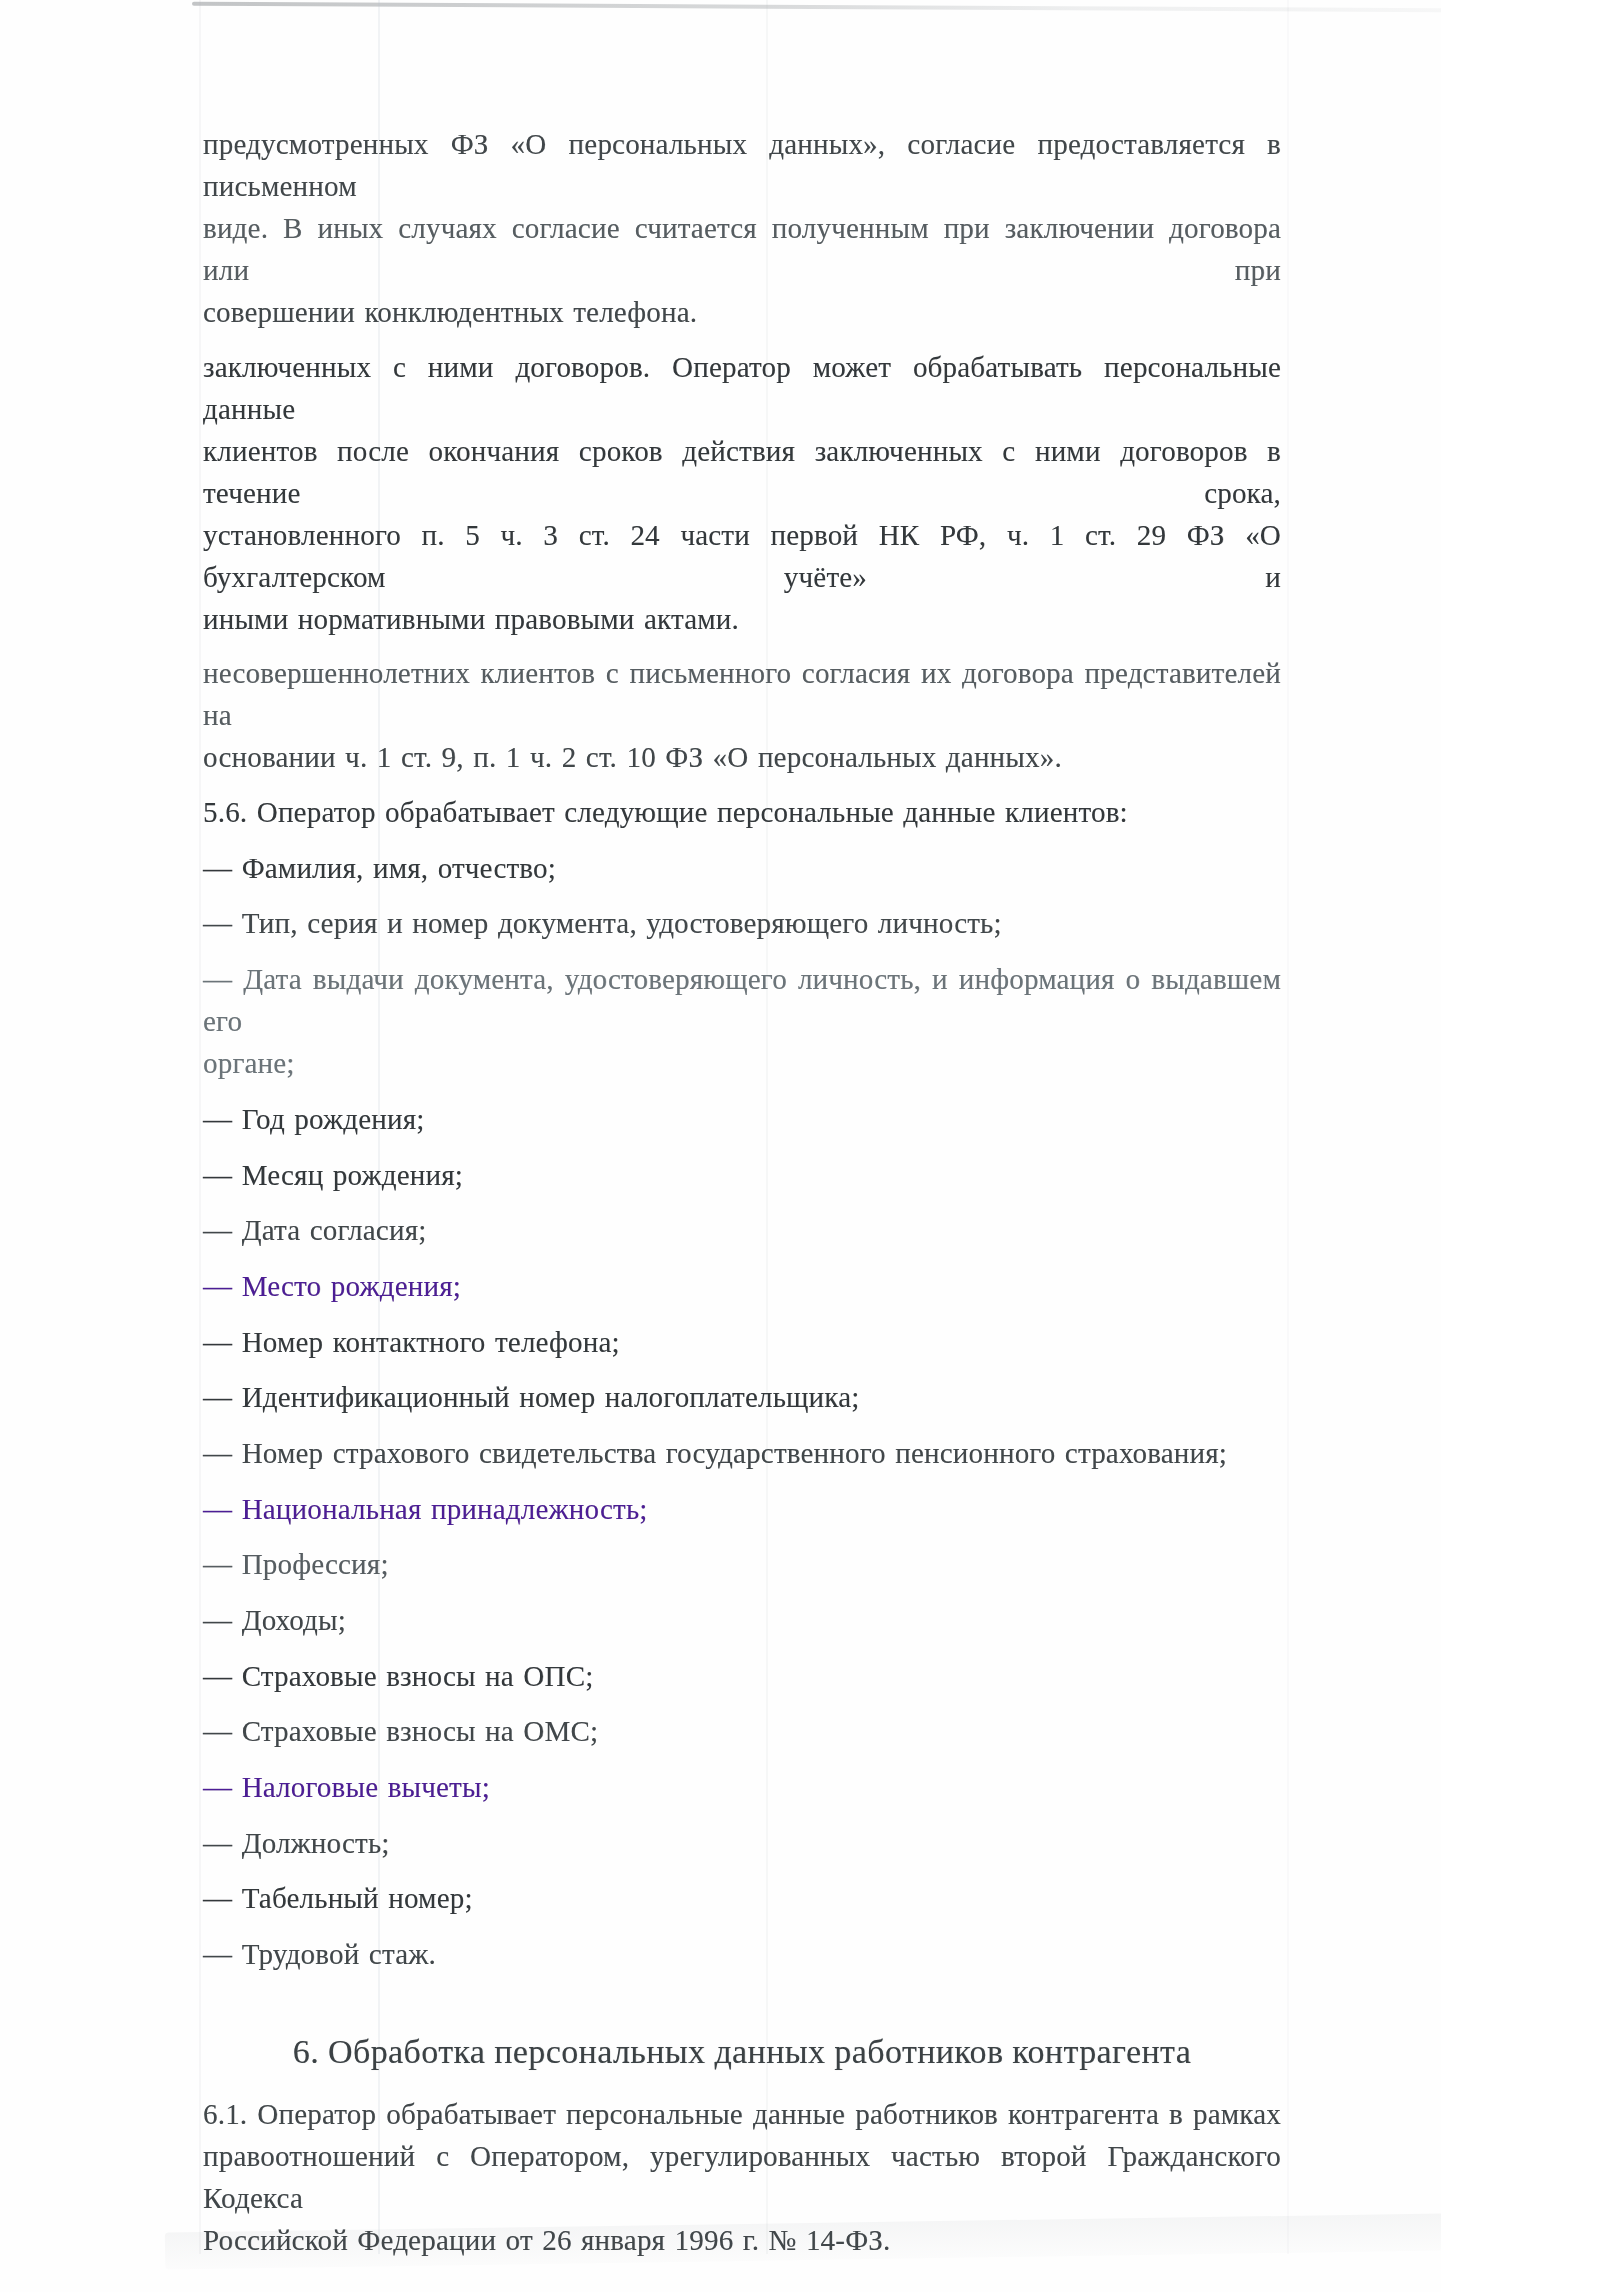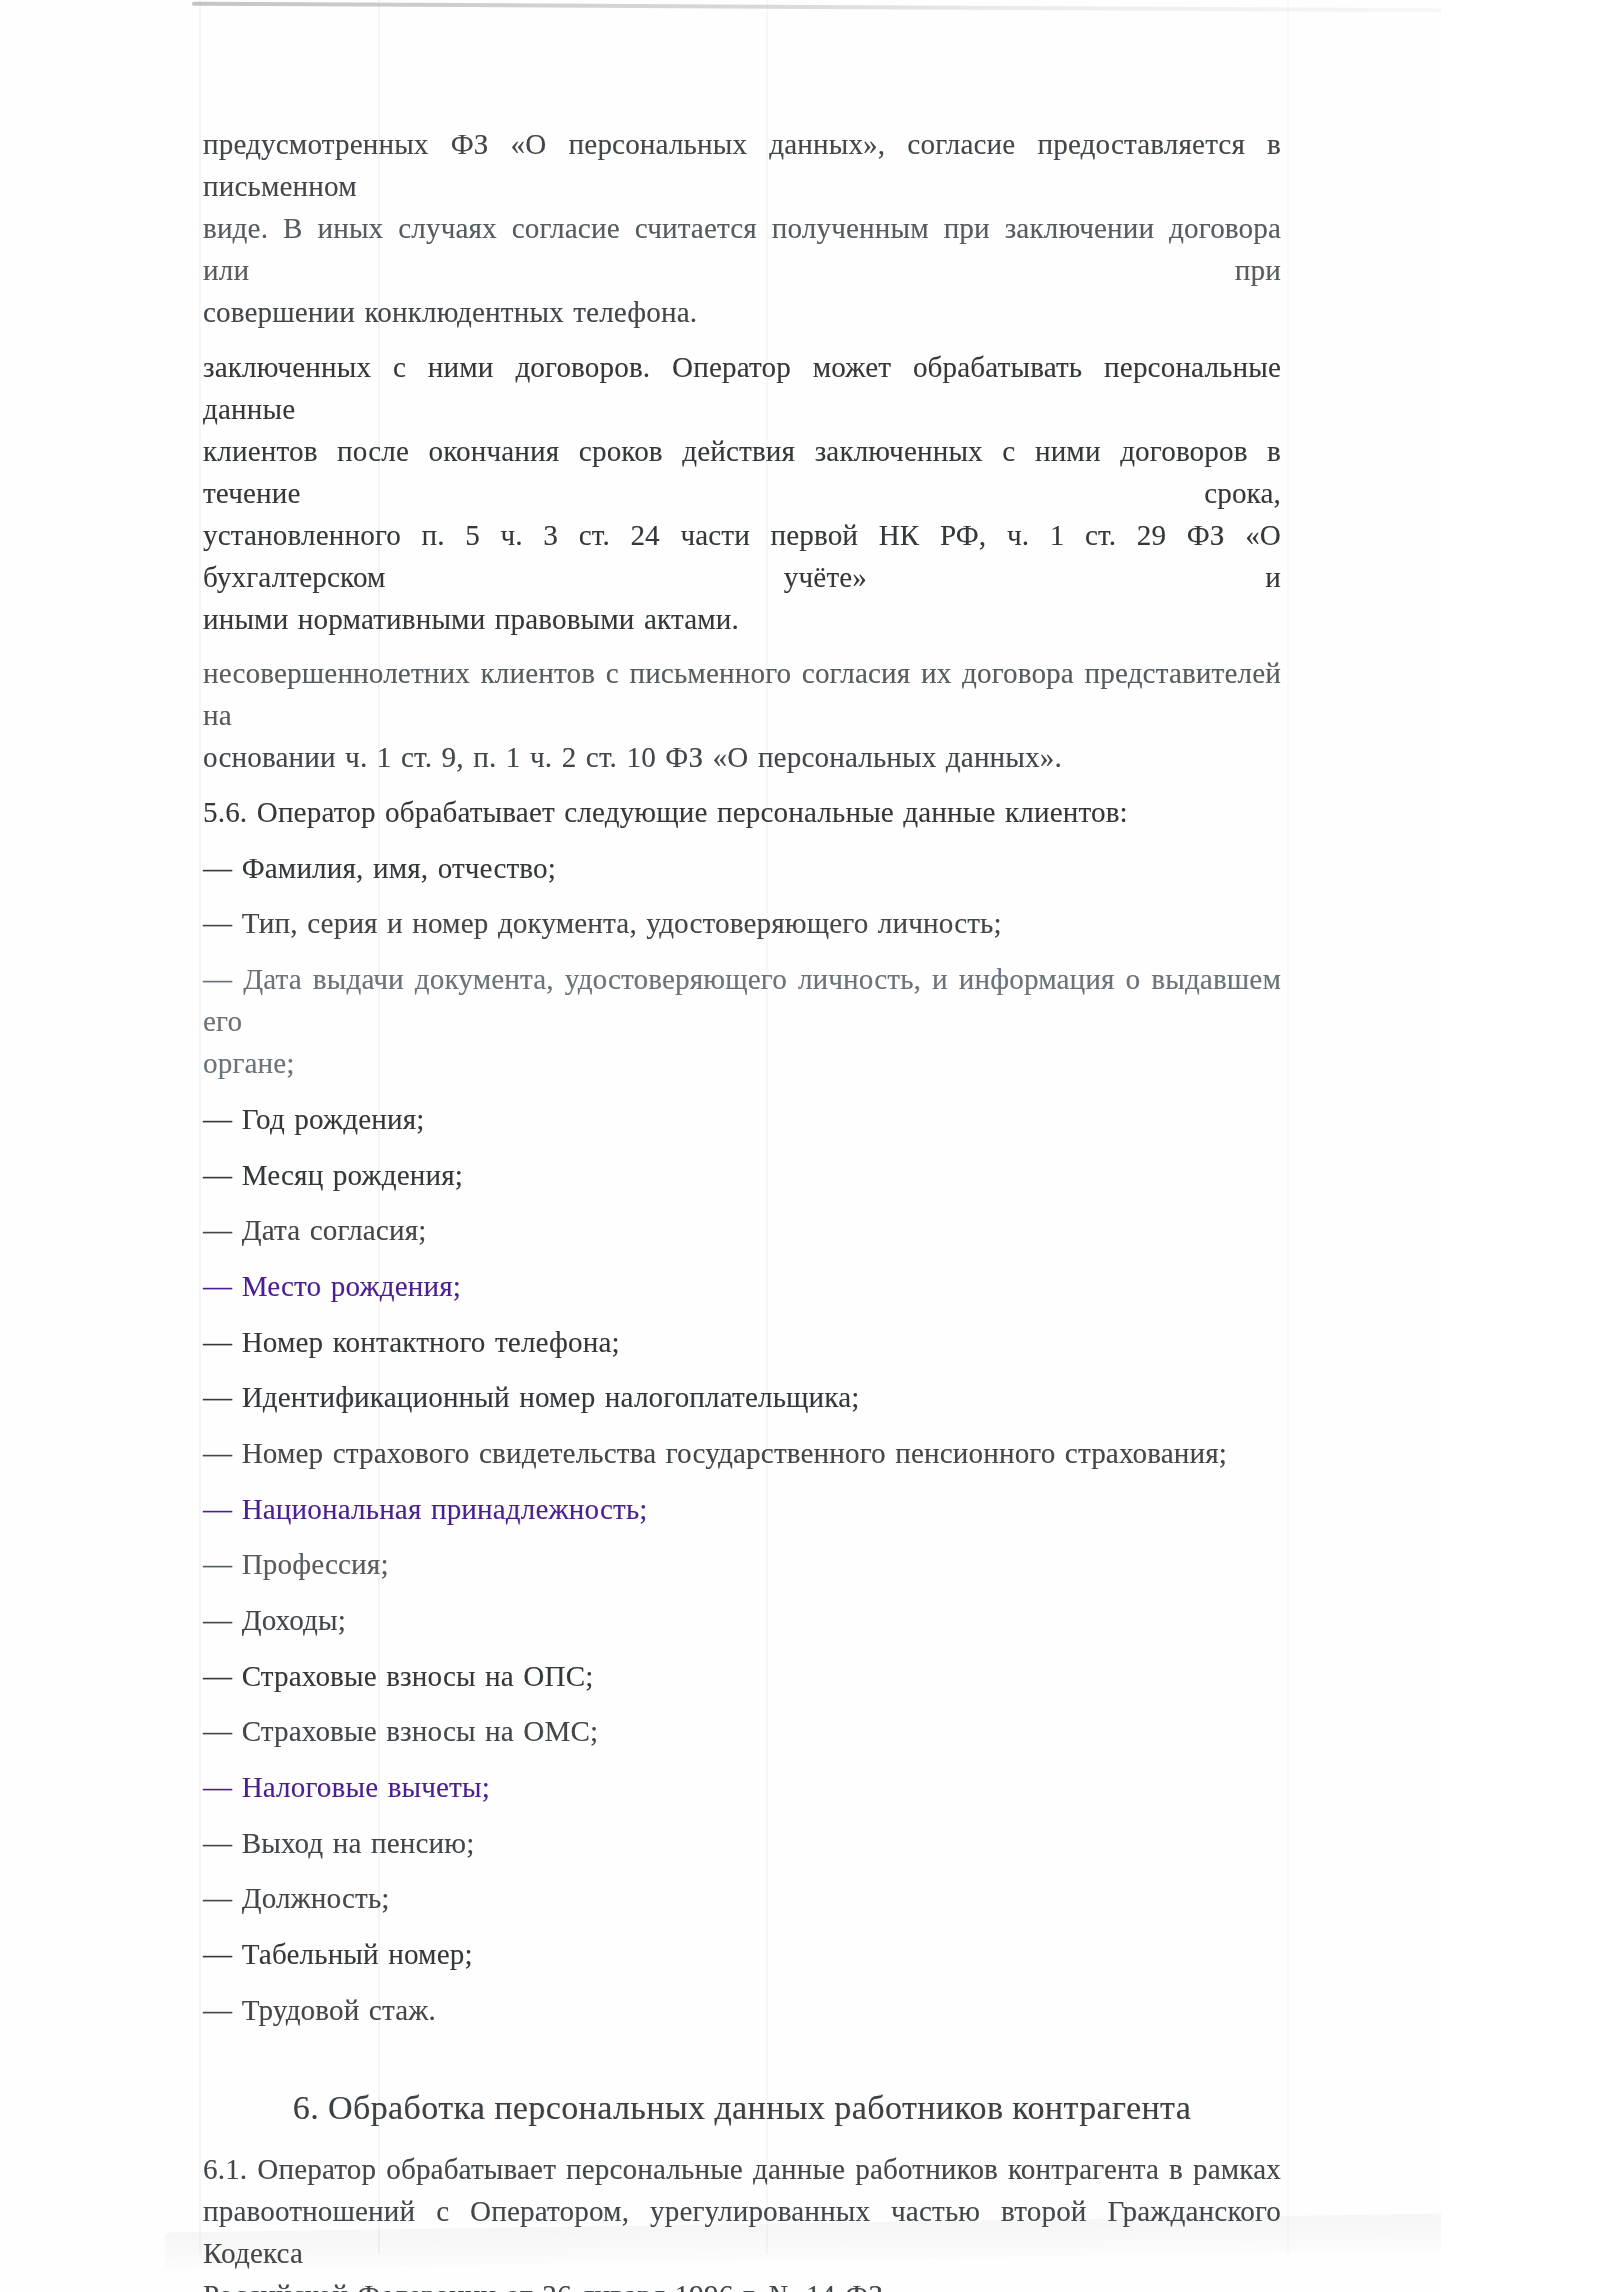--- a/index.html
+++ b/index.html
@@ -118,21 +118,20 @@
       <div class="line l t-l  li">— Место рождения;</div>
       <div class="line l t-d  li">— Номер контактного телефона;</div>
       <div class="line l t-d  li">— Идентификационный номер налогоплательщика;</div>
       <div class="line l t-dm li">— Номер страхового свидетельства государственного пенсионного страхования;</div>
       <div class="line l t-l  li">— Национальная принадлежность;</div>
       <div class="line l t-m  li">— Профессия;</div>
       <div class="line l t-dm li">— Доходы;</div>
       <div class="line l t-d  li">— Страховые взносы на ОПС;</div>
       <div class="line l t-dm li">— Страховые взносы на ОМС;</div>
       <div class="line l t-l  li">— Налоговые вычеты;</div>
-      <div class="line l t-dm li">— Выход на пенсию;</div>
       <div class="line l t-dm li">— Должность;</div>
       <div class="line l t-d  li">— Табельный номер;</div>
       <div class="line l t-dm li">— Трудовой стаж.</div>
     </div>
 
     <div class="heading">6. Обработка персональных данных работников контрагента</div>
 
     <div class="para">
       <div class="line j t-dm">6.1. Оператор обрабатывает персональные данные работников контрагента в рамках</div>
       <div class="line j t-dm">правоотношений с Оператором, урегулированных частью второй Гражданского Кодекса</div>

